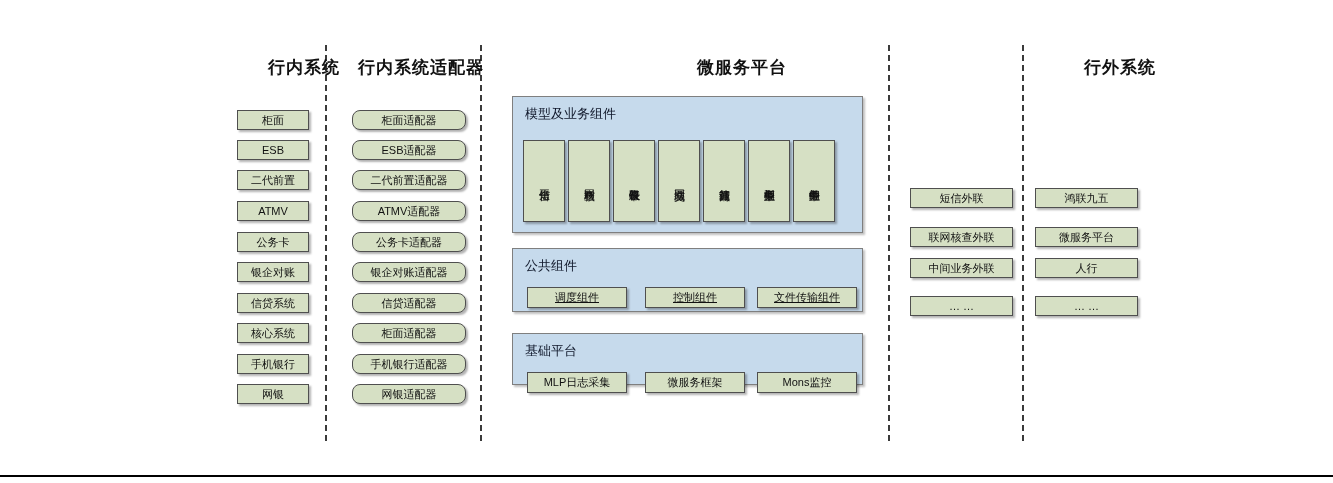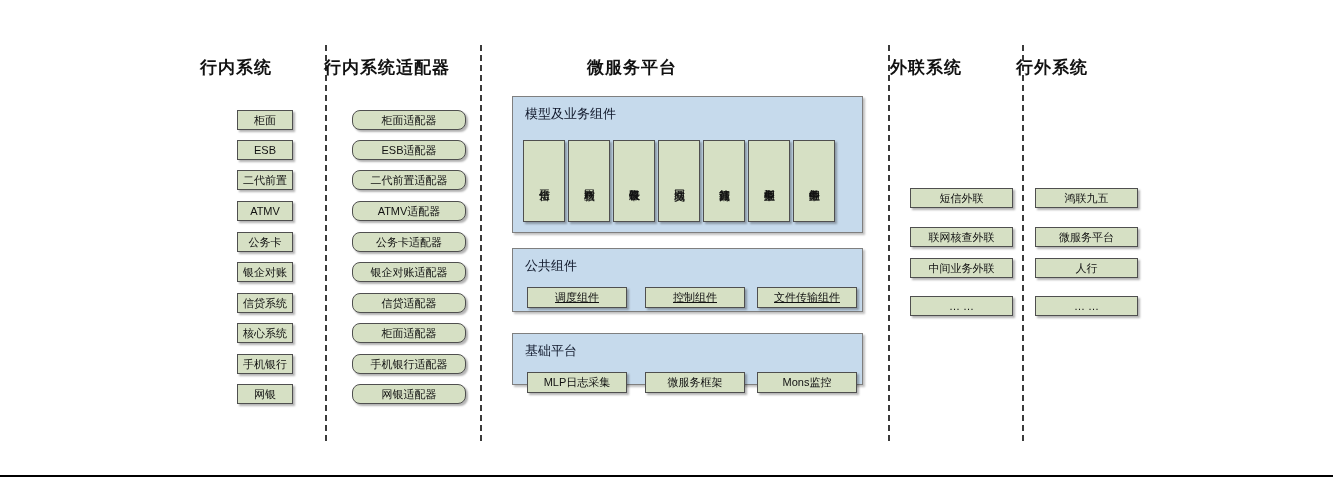--- a/index.html
+++ b/index.html
@@ -24,21 +24,21 @@
     position: absolute;
     top: 45px;
     height: 396px;
     width: 0;
     border-left: 2px dashed #3b3b3b;
   }
 
   
   .col-header {
     position: absolute;
-    text-align: left;
+    text-align: right;
     font-size: 17px;
     font-weight: bold;
     color: #111111;
     letter-spacing: 1px;
     white-space: nowrap;
   }
 
   
   .gbox {
     position: absolute;
@@ -46,21 +46,21 @@
     border: 1px solid #4f4f4f;
     box-shadow: 2px 2px 2px rgba(0,0,0,0.30);
     display: flex;
     align-items: center;
     justify-content: center;
     font-size: 11px;
     color: #111111;
     box-sizing: border-box;
     white-space: nowrap;
   }
-  .gbox.sys  { width: 56px;  height: 20px; }
+  .gbox.sys  { width: 72px;  height: 20px; }
   .gbox.adp  { width: 114px; height: 20px; border-radius: 8px; }
   .gbox.ext  { width: 103px; height: 20px; }
 
   
   .vbox {
     position: absolute;
     background: #d6e0c4;
     border: 1px solid #4f4f4f;
     box-shadow: 2px 2px 2px rgba(0,0,0,0.30);
     width: 42px;
@@ -119,21 +119,20 @@
 <div id="canvas">
 
   <div class="divider" style="left:325px"></div>
   <div class="divider" style="left:480px"></div>
   <div class="divider" style="left:888px"></div>
   <div class="divider" style="left:1022px"></div>
 
   <div class="col-header" style="left:200px;top:56px;width:140px">行内系统</div>
   <div class="col-header" style="left:324px;top:56px;width:160px">行内系统适配器</div>
   <div class="col-header" style="left:587px;top:56px;width:200px">微服务平台</div>
-  <div class="col-header" style="left:890px;top:56px;width:140px">外联系统</div>
   <div class="col-header" style="left:1016px;top:56px;width:140px">行外系统</div>
 
   <div class="gbox sys" style="left:237px;top:110px">柜面</div>
   <div class="gbox sys" style="left:237px;top:140px">ESB</div>
   <div class="gbox sys" style="left:237px;top:170px">二代前置</div>
   <div class="gbox sys" style="left:237px;top:201px">ATMV</div>
   <div class="gbox sys" style="left:237px;top:232px">公务卡</div>
   <div class="gbox sys" style="left:237px;top:262px">银企对账</div>
   <div class="gbox sys" style="left:237px;top:293px">信贷系统</div>
   <div class="gbox sys" style="left:237px;top:323px">核心系统</div>

